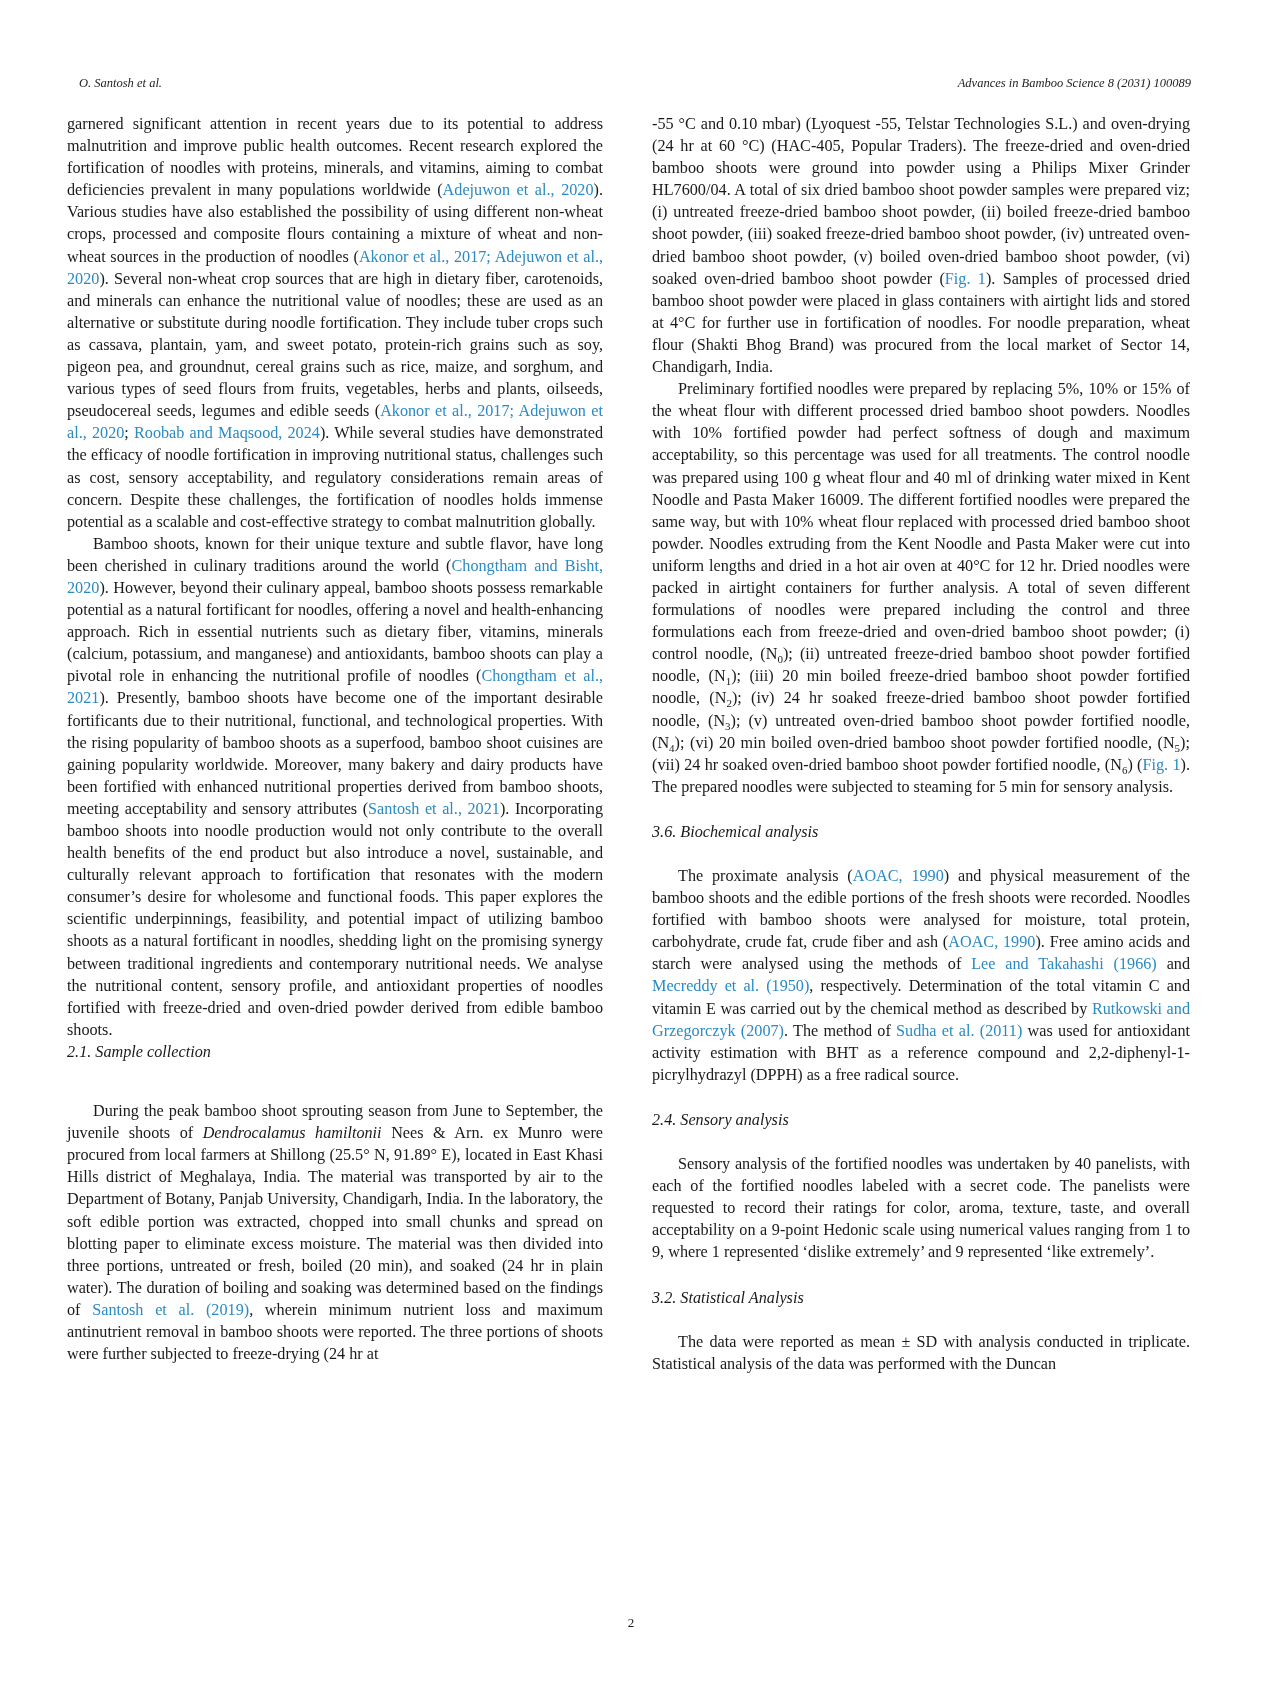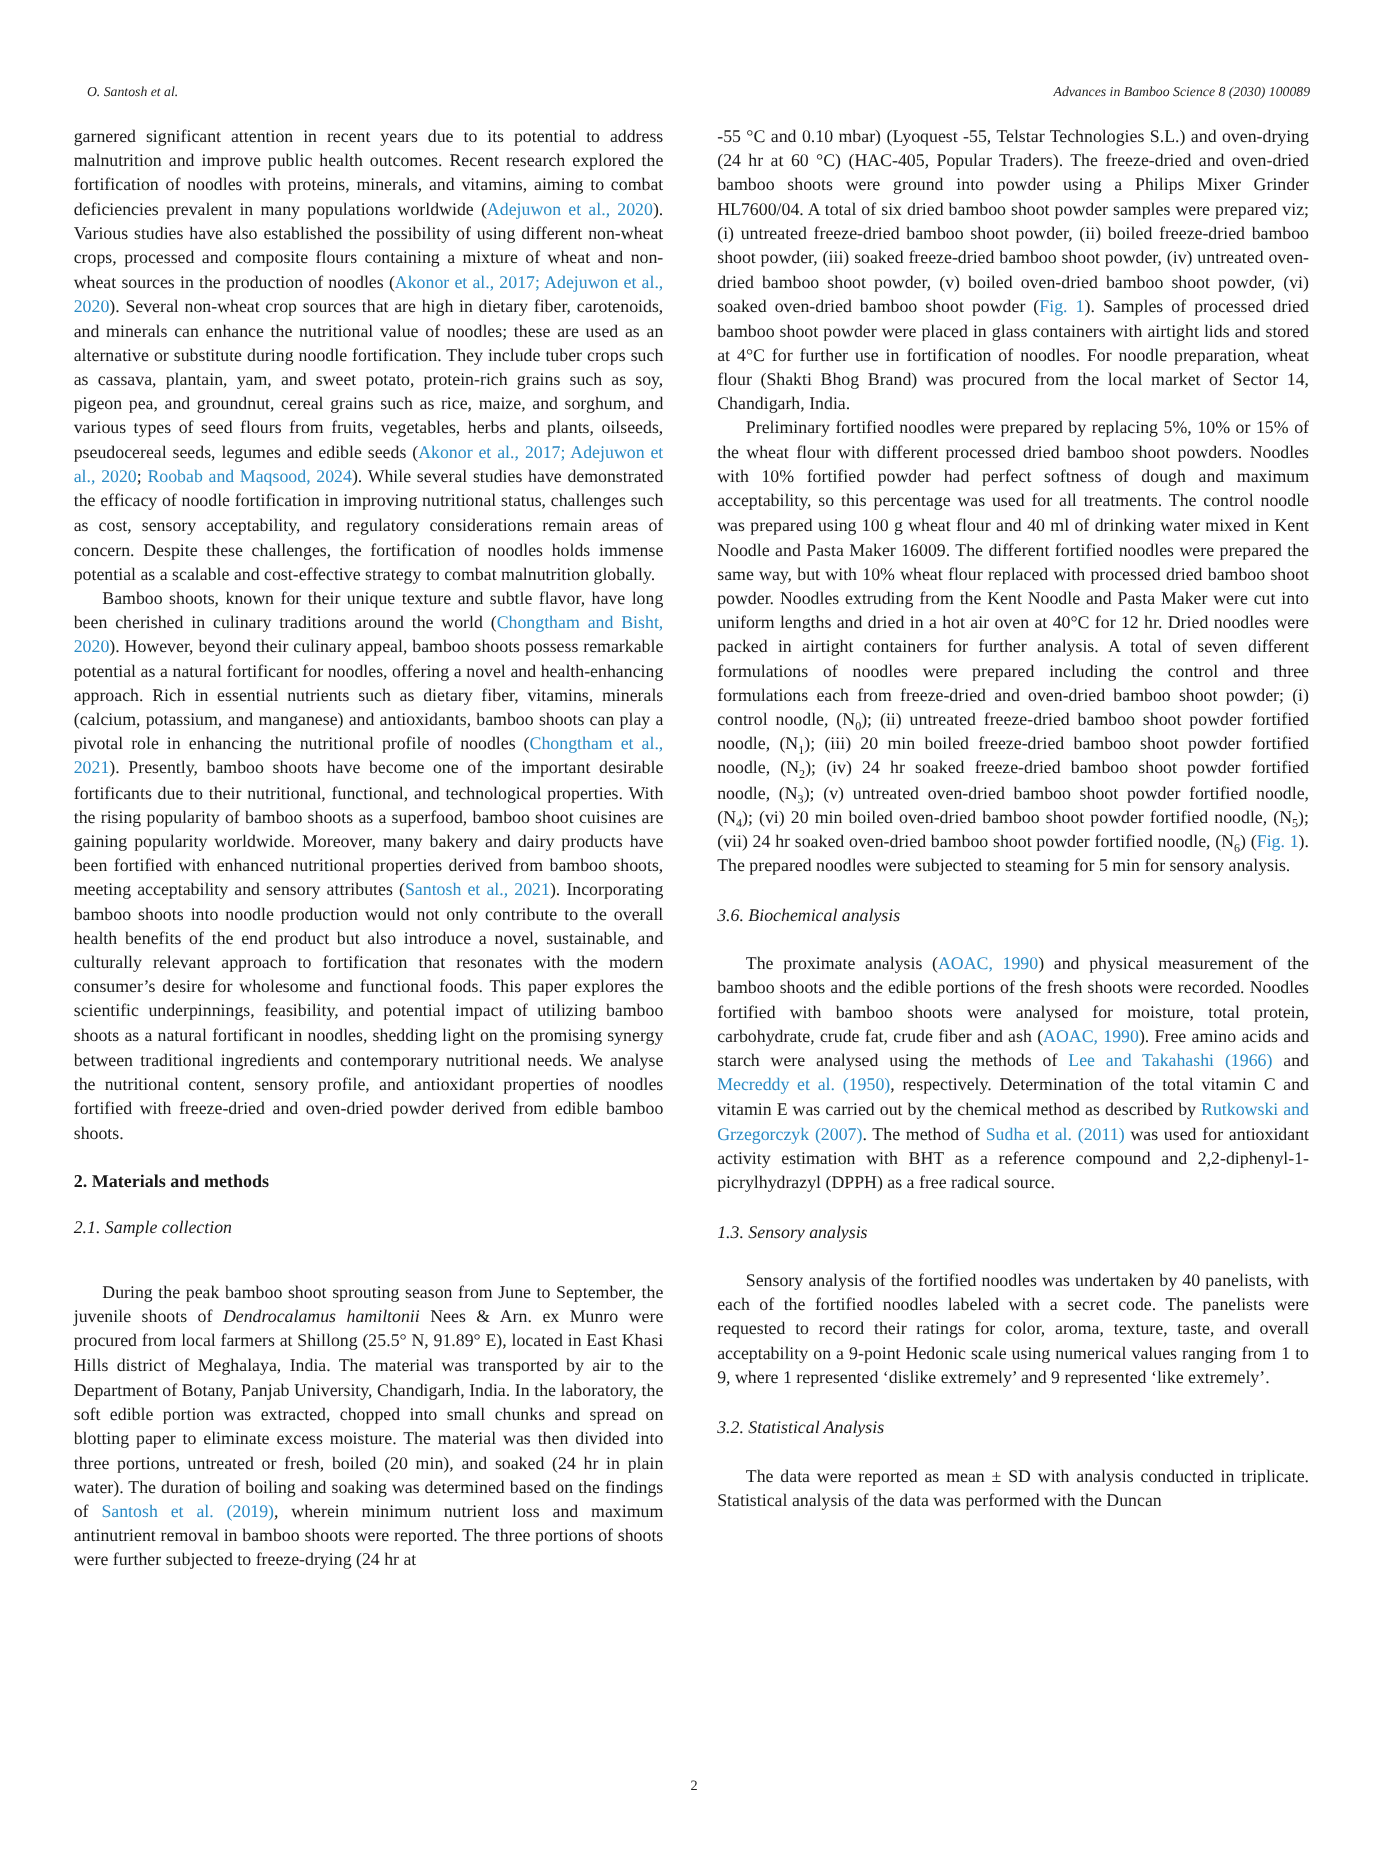--- a/index.html
+++ b/index.html
@@ -20,34 +20,33 @@
   .sub-head.first { margin-top: 0; }
   .col-right .sub-head { margin: 23px 0 22px 0; }
   .page-number { position: absolute; top: 1615px; left: 0; width: 1262px; text-align: center; font-size: 13px; }
   sub { font-size: 11px; line-height: 0; }
   i.sp { font-style: italic; }
 </style>
 </head>
 <body>
 
 <div class="running-head rh-left">O. Santosh et al.</div>
-<div class="running-head rh-right">Advances in Bamboo Science 8 (2030) 100089</div>
+<div class="running-head rh-right">Advances in Bamboo Science 8 (2031) 100089</div>
 
 <div class="col col-left">
   <p><span>garnered significant attention in recent years due to its potential to address malnutrition and improve public health outcomes. Recent research explored the fortification of noodles with proteins, minerals, and vitamins, aiming to combat deficiencies prevalent in many populations worldwide (</span><span class="cite">Adejuwon et al., 2020</span><span>). Various studies have also established the possibility of using different non-wheat crops, processed and composite flours containing a mixture of wheat and non-wheat sources in the production of noodles (</span><span class="cite">Akonor et al., 2017; Adejuwon et al., 2020</span><span>). Several non-wheat crop sources that are high in dietary fiber, carotenoids, and minerals can enhance the nutritional value of noodles; these are used as an alternative or substitute during noodle fortification. They include tuber crops such as cassava, plantain, yam, and sweet potato, protein-rich grains such as soy, pigeon pea, and groundnut, cereal grains such as rice, maize, and sorghum, and various types of seed flours from fruits, vegetables, herbs and plants, oilseeds, pseudocereal seeds, legumes and edible seeds (</span><span class="cite">Akonor et al., 2017; Adejuwon et al., 2020</span><span>; </span><span class="cite">Roobab and Maqsood, 2024</span><span>). While several studies have demonstrated the efficacy of noodle fortification in improving nutritional status, challenges such as cost, sensory acceptability, and regulatory considerations remain areas of concern. Despite these challenges, the fortification of noodles holds immense potential as a scalable and cost-effective strategy to combat malnutrition globally.</span></p>
   <p class="indent"><span>Bamboo shoots, known for their unique texture and subtle flavor, have long been cherished in culinary traditions around the world (</span><span class="cite">Chongtham and Bisht, 2020</span><span>). However, beyond their culinary appeal, bamboo shoots possess remarkable potential as a natural fortificant for noodles, offering a novel and health-enhancing approach. Rich in essential nutrients such as dietary fiber, vitamins, minerals (calcium, potassium, and manganese) and antioxidants, bamboo shoots can play a pivotal role in enhancing the nutritional profile of noodles (</span><span class="cite">Chongtham et al., 2021</span><span>). Presently, bamboo shoots have become one of the important desirable fortificants due to their nutritional, functional, and technological properties. With the rising popularity of bamboo shoots as a superfood, bamboo shoot cuisines are gaining popularity worldwide. Moreover, many bakery and dairy products have been fortified with enhanced nutritional properties derived from bamboo shoots, meeting acceptability and sensory attributes (</span><span class="cite">Santosh et al., 2021</span><span>). Incorporating bamboo shoots into noodle production would not only contribute to the overall health benefits of the end product but also introduce a novel, sustainable, and culturally relevant approach to fortification that resonates with the modern consumer’s desire for wholesome and functional foods. This paper explores the scientific underpinnings, feasibility, and potential impact of utilizing bamboo shoots as a natural fortificant in noodles, shedding light on the promising synergy between traditional ingredients and contemporary nutritional needs. We analyse the nutritional content, sensory profile, and antioxidant properties of noodles fortified with freeze-dried and oven-dried powder derived from edible bamboo shoots.</span></p>
-  <div class="sec-head">2.  Materials and methods</div>
   <div class="sub-head first">2.1.  Sample collection</div>
   <p class="indent"><span>During the peak bamboo shoot sprouting season from June to September, the juvenile shoots of </span><i class="sp">Dendrocalamus hamiltonii</i><span> Nees &amp; Arn. ex Munro were procured from local farmers at Shillong (25.5° N, 91.89° E), located in East Khasi Hills district of Meghalaya, India. The material was transported by air to the Department of Botany, Panjab University, Chandigarh, India. In the laboratory, the soft edible portion was extracted, chopped into small chunks and spread on blotting paper to eliminate excess moisture. The material was then divided into three portions, untreated or fresh, boiled (20 min), and soaked (24 hr in plain water). The duration of boiling and soaking was determined based on the findings of </span><span class="cite">Santosh et al. (2019)</span><span>, wherein minimum nutrient loss and maximum antinutrient removal in bamboo shoots were reported. The three portions of shoots were further subjected to freeze-drying (24 hr at</span></p>
 </div>
 
 <div class="col col-right">
   <p><span>-55 °C and 0.10 mbar) (Lyoquest -55, Telstar Technologies S.L.) and oven-drying (24 hr at 60 °C) (HAC-405, Popular Traders). The freeze-dried and oven-dried bamboo shoots were ground into powder using a Philips Mixer Grinder HL7600/04. A total of six dried bamboo shoot powder samples were prepared viz; (i) untreated freeze-dried bamboo shoot powder, (ii) boiled freeze-dried bamboo shoot powder, (iii) soaked freeze-dried bamboo shoot powder, (iv) untreated oven-dried bamboo shoot powder, (v) boiled oven-dried bamboo shoot powder, (vi) soaked oven-dried bamboo shoot powder (</span><span class="cite">Fig. 1</span><span>). Samples of processed dried bamboo shoot powder were placed in glass containers with airtight lids and stored at 4°C for further use in fortification of noodles. For noodle preparation, wheat flour (Shakti Bhog Brand) was procured from the local market of Sector 14, Chandigarh, India.</span></p>
   <p class="indent"><span>Preliminary fortified noodles were prepared by replacing 5%, 10% or 15% of the wheat flour with different processed dried bamboo shoot powders. Noodles with 10% fortified powder had perfect softness of dough and maximum acceptability, so this percentage was used for all treatments. The control noodle was prepared using 100 g wheat flour and 40 ml of drinking water mixed in Kent Noodle and Pasta Maker 16009. The different fortified noodles were prepared the same way, but with 10% wheat flour replaced with processed dried bamboo shoot powder. Noodles extruding from the Kent Noodle and Pasta Maker were cut into uniform lengths and dried in a hot air oven at 40°C for 12 hr. Dried noodles were packed in airtight containers for further analysis. A total of seven different formulations of noodles were prepared including the control and three formulations each from freeze-dried and oven-dried bamboo shoot powder; (i) control noodle, (N</span><sub>0</sub><span>); (ii) untreated freeze-dried bamboo shoot powder fortified noodle, (N</span><sub>1</sub><span>); (iii) 20 min boiled freeze-dried bamboo shoot powder fortified noodle, (N</span><sub>2</sub><span>); (iv) 24 hr soaked freeze-dried bamboo shoot powder fortified noodle, (N</span><sub>3</sub><span>); (v) untreated oven-dried bamboo shoot powder fortified noodle, (N</span><sub>4</sub><span>); (vi) 20 min boiled oven-dried bamboo shoot powder fortified noodle, (N</span><sub>5</sub><span>); (vii) 24 hr soaked oven-dried bamboo shoot powder fortified noodle, (N</span><sub>6</sub><span>) (</span><span class="cite">Fig. 1</span><span>). The prepared noodles were subjected to steaming for 5 min for sensory analysis.</span></p>
   <div class="sub-head">3.6.  Biochemical analysis</div>
   <p class="indent"><span>The proximate analysis (</span><span class="cite">AOAC, 1990</span><span>) and physical measurement of the bamboo shoots and the edible portions of the fresh shoots were recorded. Noodles fortified with bamboo shoots were analysed for moisture, total protein, carbohydrate, crude fat, crude fiber and ash (</span><span class="cite">AOAC, 1990</span><span>). Free amino acids and starch were analysed using the methods of </span><span class="cite">Lee and Takahashi (1966)</span><span> and </span><span class="cite">Mecreddy et al. (1950)</span><span>, respectively. Determination of the total vitamin C and vitamin E was carried out by the chemical method as described by </span><span class="cite">Rutkowski and Grzegorczyk (2007)</span><span>. The method of </span><span class="cite">Sudha et al. (2011)</span><span> was used for antioxidant activity estimation with BHT as a reference compound and 2,2-diphenyl-1-picrylhydrazyl (DPPH) as a free radical source.</span></p>
-  <div class="sub-head">1.3.  Sensory analysis</div>
+  <div class="sub-head">2.4.  Sensory analysis</div>
   <p class="indent">Sensory analysis of the fortified noodles was undertaken by 40 panelists, with each of the fortified noodles labeled with a secret code. The panelists were requested to record their ratings for color, aroma, texture, taste, and overall acceptability on a 9-point Hedonic scale using numerical values ranging from 1 to 9, where 1 represented ‘dislike extremely’ and 9 represented ‘like extremely’.</p>
   <div class="sub-head">3.2.  Statistical Analysis</div>
   <p class="indent">The data were reported as mean ± SD with analysis conducted in triplicate. Statistical analysis of the data was performed with the Duncan</p>
 </div>
 
 <div class="page-number">2</div>
 
 </body></html>

